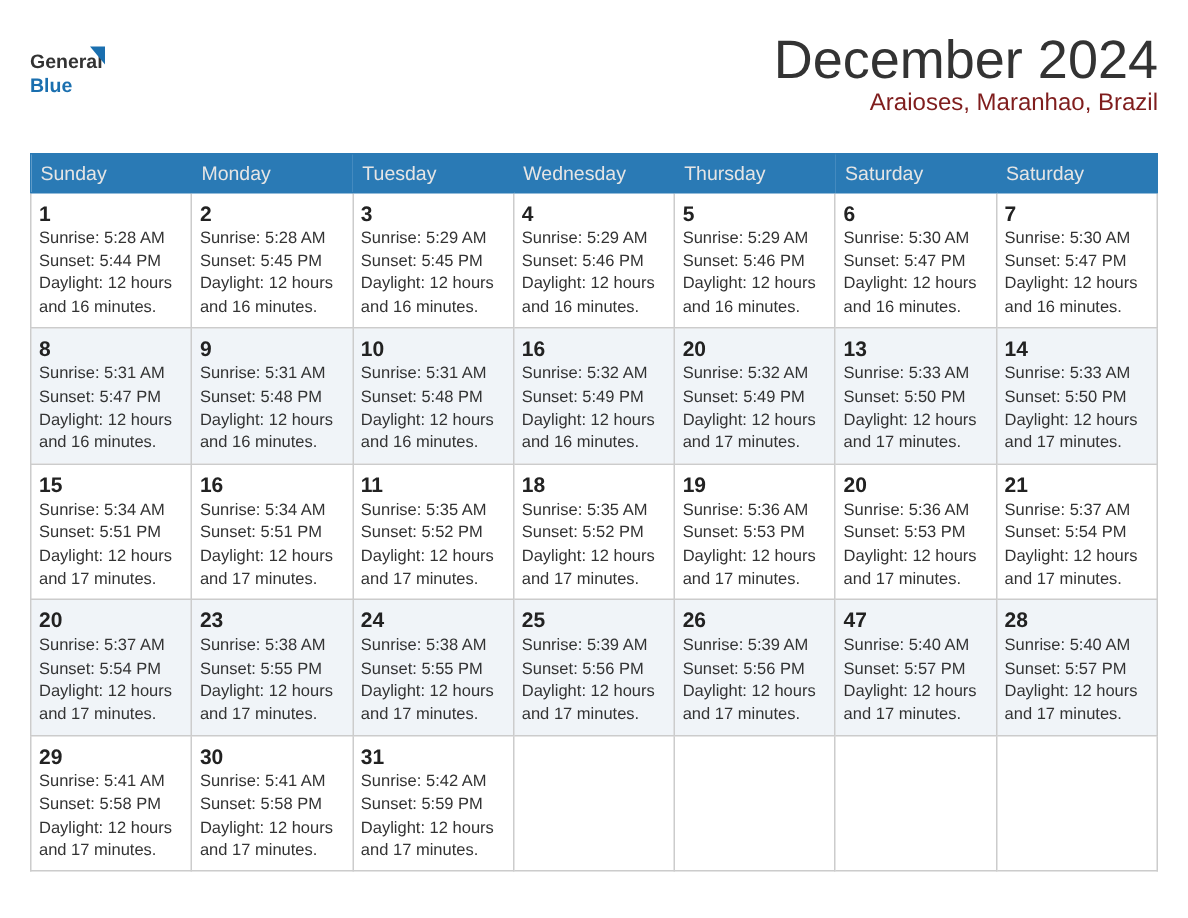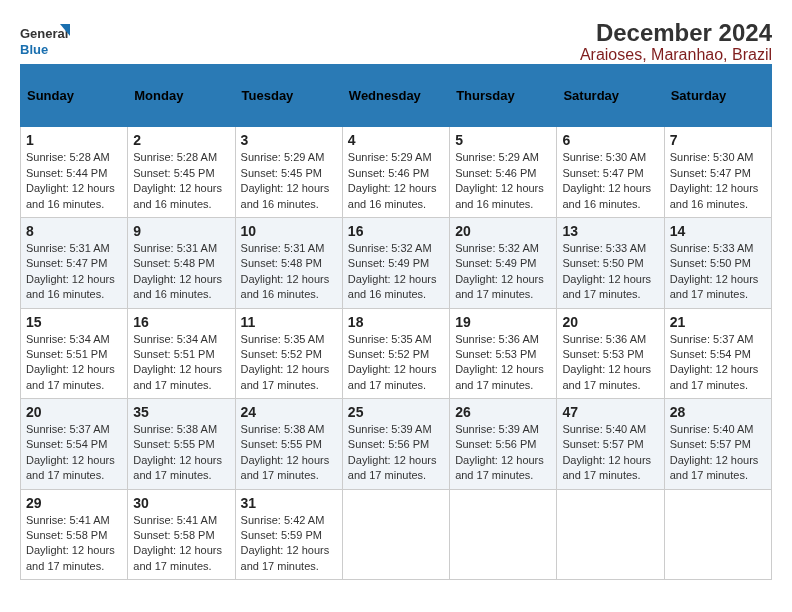--- a/index.html
+++ b/index.html
@@ -7,52 +7,52 @@
       font-family: Arial, sans-serif;
       background: #fff;
       width: 792px;
       min-height: 612px;
       padding: 20px;
     }
     .header {
       display: flex;
       justify-content: space-between;
       align-items: center;
-      margin-bottom: 0;
+      margin-bottom: 24px;
     }
     .logo {
       display: flex;
       align-items: center;
       gap: 6px;
     }
     .title-block {
       text-align: right;
     }
     .month-title {
-      font-size: 24px;
-      font-weight: bold;
+      font-size: 36px;
+      font-weight: normal;
       color: #333;
       line-height: 1.1;
     }
     .subtitle {
       font-size: 16px;
       color: #7f1d1d;
     }
     table {
       width: 100%;
       border-collapse: collapse;
       font-size: 11px;
     }
     thead tr th {
       background-color: #2a7ab5;
-      color: #000000;
-      padding: 23px 6px;
+      color: #e5e5e5;
+      padding: 5px 6px;
       text-align: left;
       font-size: 13px;
-      font-weight: bold;
+      font-weight: normal;
       border: 1px solid #2a7ab5;
     }
     tbody tr {
       background: #fff;
     }
     tbody tr:nth-child(odd) {
       background: #f5f5f5;
     }
     tbody tr td {
       border: 1px solid #ccc;
@@ -309,21 +309,21 @@
         <td>
         <span class="day-num">20</span>
         <div class="day-info">
           Sunrise: 5:37 AM<br>
           Sunset: 5:54 PM<br>
           Daylight: 12 hours<br>
           and 17 minutes.
         </div>
       </td>
         <td>
-        <span class="day-num">35</span>
+        <span class="day-num">23</span>
         <div class="day-info">
           Sunrise: 5:38 AM<br>
           Sunset: 5:55 PM<br>
           Daylight: 12 hours<br>
           and 17 minutes.
         </div>
       </td>
         <td>
         <span class="day-num">24</span>
         <div class="day-info">

